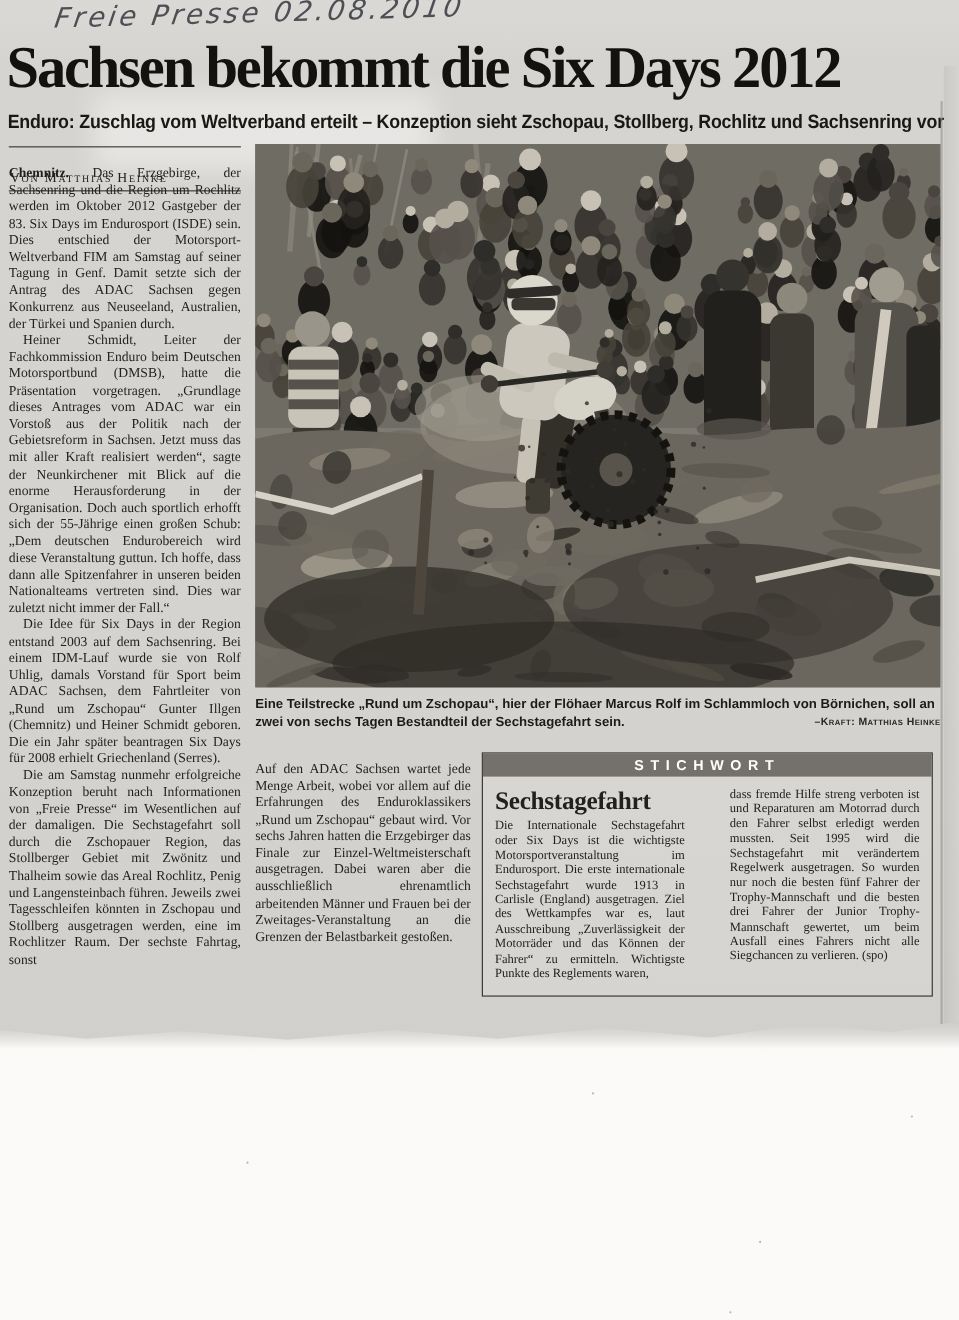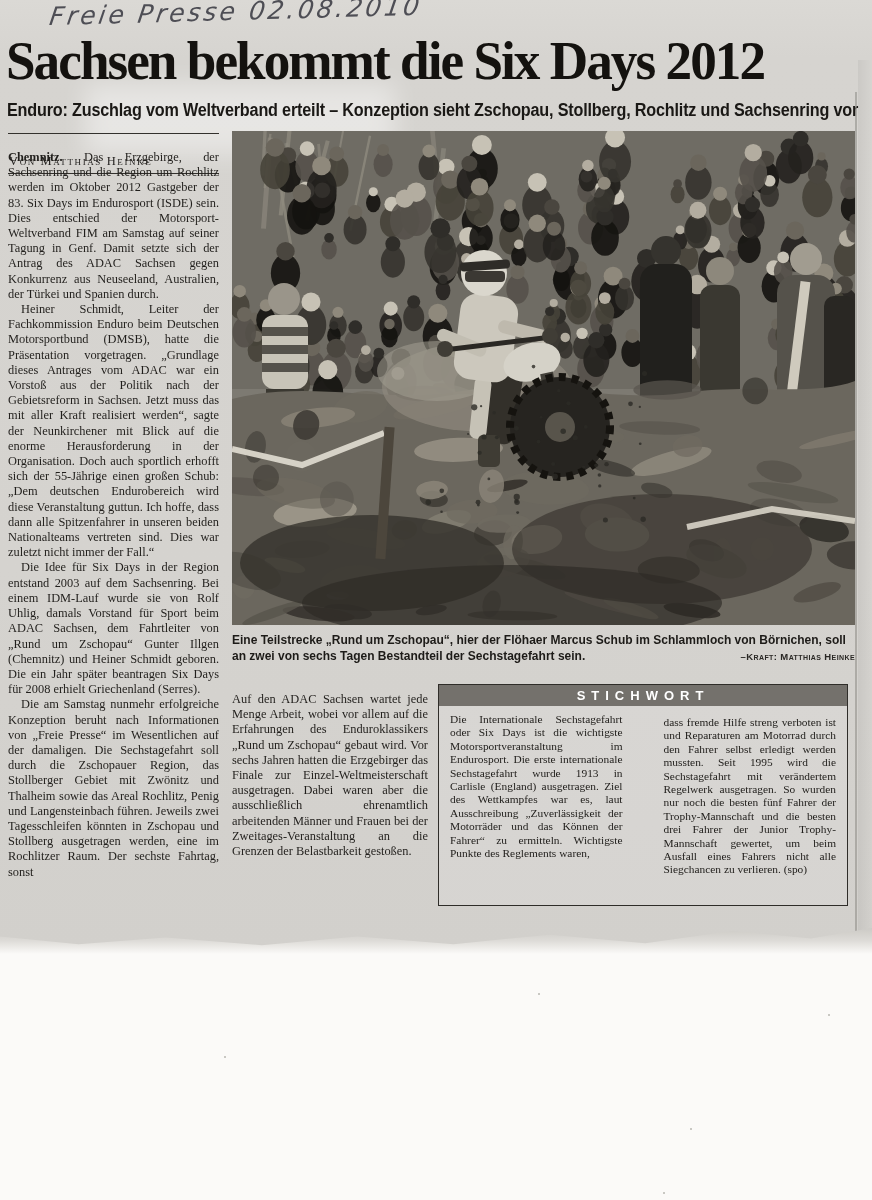--- a/index.html
+++ b/index.html
@@ -593,32 +593,33 @@
           <circle cx="398.49740099161863" cy="272.87374570732936" r="2.365247733518481" fill="#2c2a25" opacity="0.8"></circle>
           <circle cx="336.4789567538537" cy="272.26523705758154" r="2.1131034301593896" fill="#2c2a25" opacity="0.8"></circle>
           <circle cx="284.75512431468815" cy="365.9754916583188" r="3.123069907724857" fill="#2c2a25" opacity="0.8"></circle>
           <circle cx="373.40821385150775" cy="389.0011584246531" r="2.529764956794679" fill="#2c2a25" opacity="0.8"></circle>
           <circle cx="402.2158123087138" cy="367.12010542629287" r="1.403994195535779" fill="#2c2a25" opacity="0.8"></circle>
         </g>
     </svg>
   </div>
 
   <div class="caption">
-    <span>Eine Teilstrecke „Rund um Zschopau“, hier der Flöhaer Marcus Schub im Schlammloch von Börnichen, soll an zwei von sechs Tagen Bestandteil der Sechstagefahrt sein.</span>
+    <span>Eine Teilstrecke „Rund um Zschopau“, hier der Flöhaer Marcus Rolf im Schlammloch von Börnichen, soll an zwei von sechs Tagen Bestandteil der Sechstagefahrt sein.</span>
     <span class="credit">–Kraft: Matthias Heinke</span>
   </div>
 
   <div class="abs bodycol col2">
     <p>Auf den ADAC Sachsen wartet jede Menge Arbeit, wobei vor allem auf die Erfahrungen des Enduroklassikers „Rund um Zschopau“ gebaut wird. Vor sechs Jahren hatten die Erzgebirger das Finale zur Einzel-Weltmeisterschaft ausgetragen. Dabei waren aber die ausschließlich ehrenamtlich arbeitenden Männer und Frauen bei der Zweitages-Veranstaltung an die Grenzen der Belastbarkeit gestoßen.</p>
   </div>
 
   <div class="abs stichwort-box">
     <div class="kicker-bar">STICHWORT</div>
     <div class="box-body">
       <div class="box-col">
+        <div class="box-title">Sechstagefahrt</div>
         <div>Die Internationale Sechstagefahrt oder Six Days ist die wichtigste Motorsportveranstaltung im Endurosport. Die erste internationale Sechstagefahrt wurde 1913 in Carlisle (England) ausgetragen. Ziel des Wettkampfes war es, laut Ausschreibung „Zuverlässigkeit der Motorräder und das Können der Fahrer“ zu ermitteln. Wichtigste Punkte des Reglements waren,</div>
       </div>
       <div class="box-col box-col-right">dass fremde Hilfe streng verboten ist und Reparaturen am Motorrad durch den Fahrer selbst erledigt werden mussten. Seit 1995 wird die Sechstagefahrt mit verändertem Regelwerk ausgetragen. So wurden nur noch die besten fünf Fahrer der Trophy-Mannschaft und die besten drei Fahrer der Junior Trophy-Mannschaft gewertet, um beim Ausfall eines Fahrers nicht alle Siegchancen zu verlieren. (spo)</div>
     </div>
   </div>
 
   <div class="abs paper-edge-line"></div>
   <div class="abs paper-edge-soft"></div>
 </div>
 

